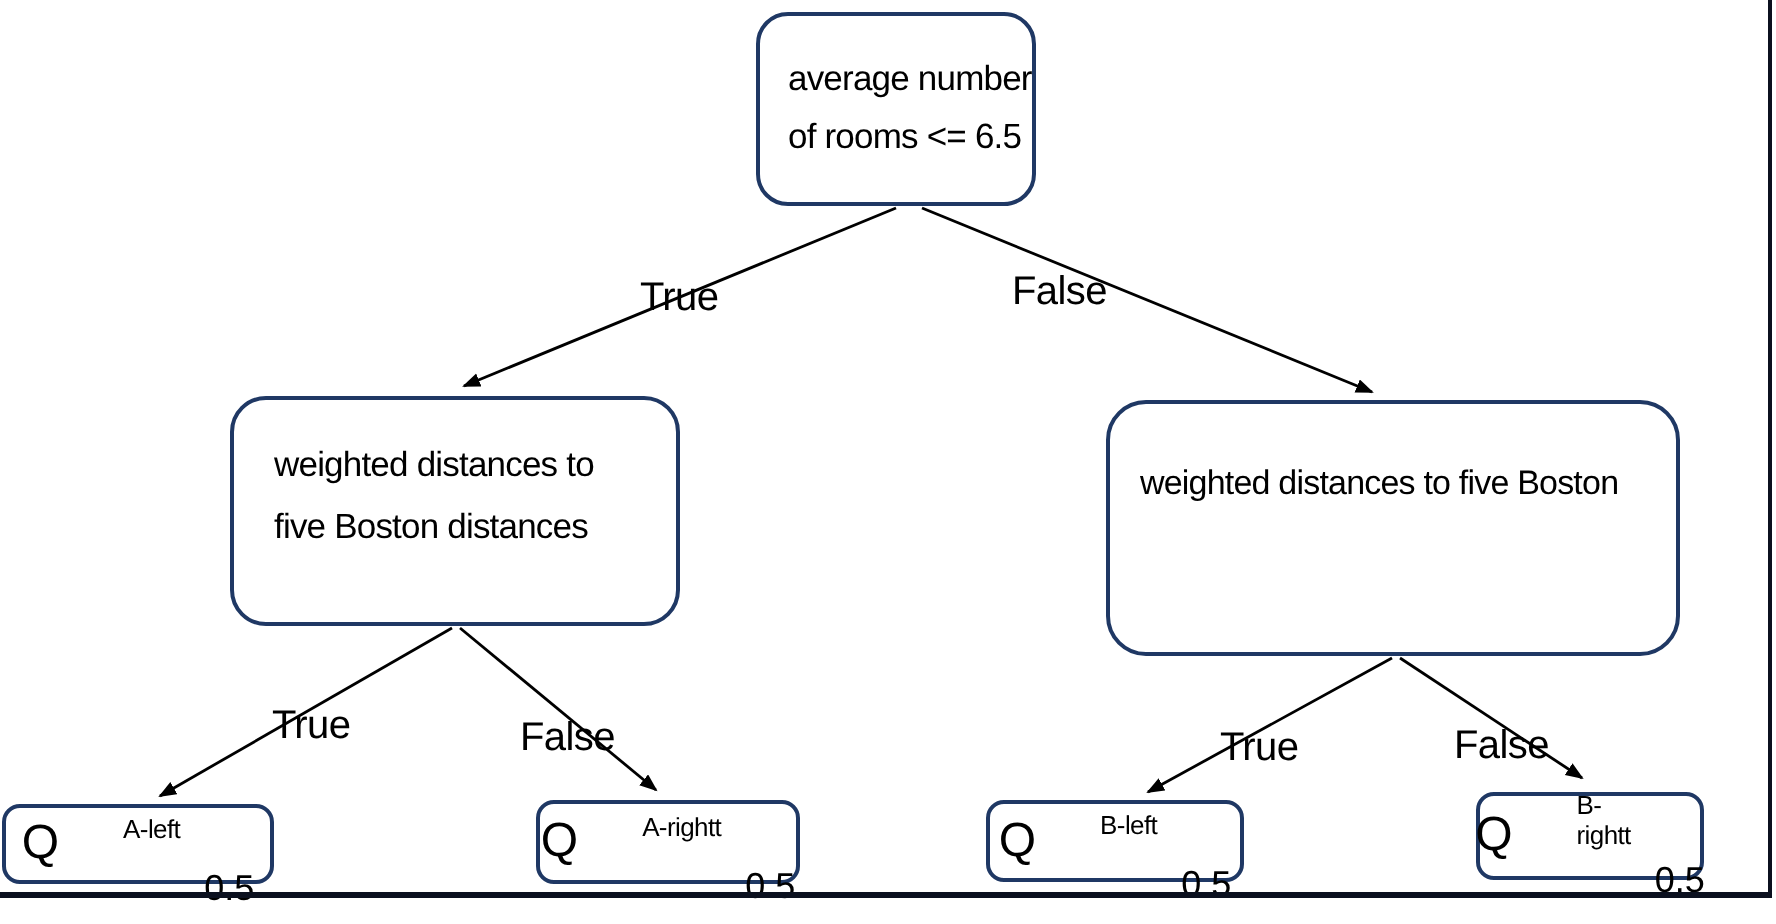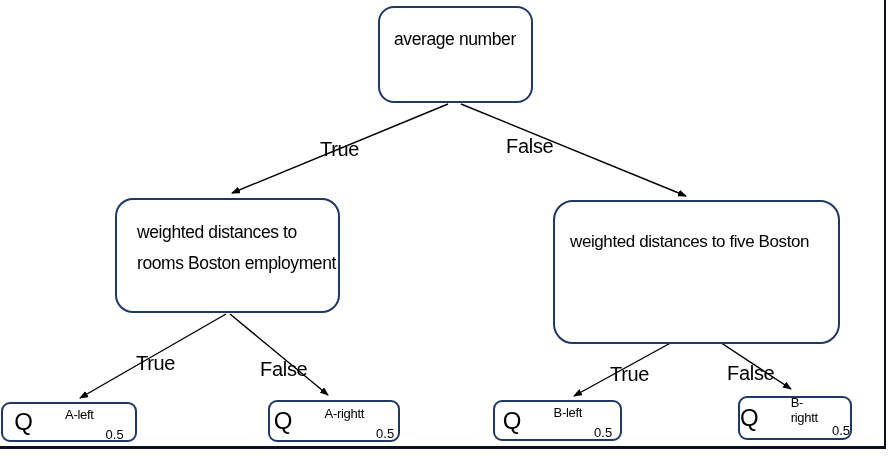--- a/index.html
+++ b/index.html
@@ -25,40 +25,40 @@
     border:2px solid var(--node-border);
     border-radius:18px;
     background:#fff;
   }
   .node .txt{
     font-size:17.5px;
     letter-spacing:-0.4px;
     color:var(--text);
   }
   .node .line{display:block;white-space:nowrap;}
-  #node-root{left:378px;top:6px;width:155px;height:97px;border-radius:16px;}
+  #node-root{left:378px;top:6px;width:140px;height:97px;border-radius:16px;}
   #node-root .txt{padding:17px 6px 0 14px;line-height:29px;}
   #node-left{left:115px;top:198px;width:225px;height:115px;}
   #node-left .txt{padding:17px 6px 12px 20px;line-height:31px;}
-  #node-right{left:553px;top:200px;width:287px;height:144px;border-radius:20px;}
+  #node-right{left:553px;top:200px;width:287px;height:128px;border-radius:20px;}
   #node-right .txt{padding:25px 4px 0 15px;line-height:30px;font-size:17px;}
   .leaf{
     position:absolute;
     border:2px solid var(--node-border);
     border-radius:9px;
     background:#fff;
     display:flex;align-items:center;justify-content:center;
   }
   #leaf-a-left {left:1px;  top:402px;width:136px;height:40px;}
   #leaf-a-right{left:268px;top:400px;width:132px;height:42px;}
   #leaf-b-left {left:493px;top:400px;width:129px;height:41px;}
   #leaf-b-right{left:738px;top:396px;width:114px;height:44px;}
   .leaf .q{font-size:24px;line-height:1;}
   .leaf .sup{font-size:13px;position:relative;top:-8px;letter-spacing:-0.3px;margin-left:32px;}
-  .leaf .sub{font-size:13px;position:relative;top:12px;margin-left:12px;}
+  .leaf .sub{font-size:18px;position:relative;top:22px;margin-left:12px;}
   .edge-label{
     position:absolute;
     font-size:20px;
     letter-spacing:-0.3px;
     color:var(--text);
     white-space:nowrap;
     margin-top:12px;
   }
   #lbl-root-true {left:320px;top:126px;}
   #lbl-root-false{left:506px;top:123px;}
@@ -84,30 +84,31 @@
     <line x1="461" y1="104" x2="686" y2="196" stroke="#000" stroke-width="1.4" marker-end="url(#arrow)"></line>
     <line x1="226" y1="314" x2="80" y2="398" stroke="#000" stroke-width="1.4" marker-end="url(#arrow)"></line>
     <line x1="230" y1="314" x2="328" y2="395" stroke="#000" stroke-width="1.4" marker-end="url(#arrow)"></line>
     <line x1="696" y1="329" x2="574" y2="396" stroke="#000" stroke-width="1.4" marker-end="url(#arrow)"></line>
     <line x1="700" y1="329" x2="791" y2="389" stroke="#000" stroke-width="1.4" marker-end="url(#arrow)"></line>
   </svg>
 
   <div class="node" id="node-root">
     <div class="txt">
       <span class="line">average number</span>
+      <span class="line">of rooms &lt;= 6.5</span>
     </div>
   </div>
 
   <div class="edge-label" id="lbl-root-true">True</div>
   <div class="edge-label" id="lbl-root-false">False</div>
 
   <div class="node" id="node-left">
     <div class="txt">
       <span class="line">weighted distances to</span>
-      <span class="line">rooms Boston employment</span>
+      <span class="line">five Boston distances</span>
     </div>
   </div>
 
   <div class="node" id="node-right">
     <div class="txt">
       <span class="line">weighted distances to five Boston</span>
     </div>
   </div>
 
   <div class="edge-label" id="lbl-left-true">True</div>

